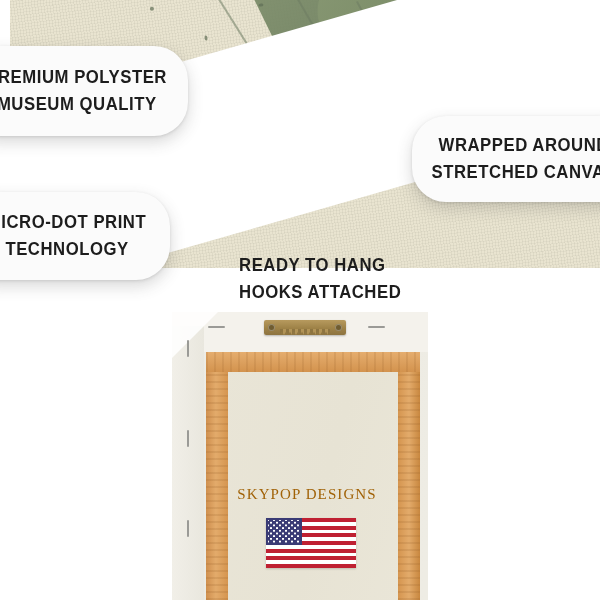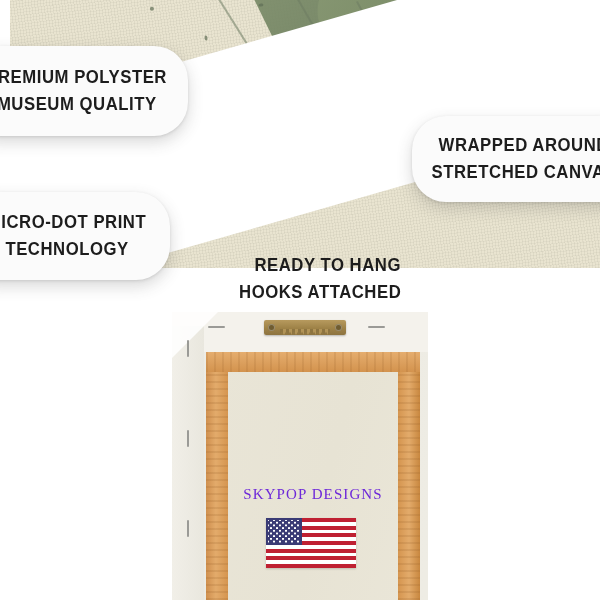--- a/index.html
+++ b/index.html
@@ -156,21 +156,21 @@
   #badge-microdot {
     left: -36px; top: 192px;
     width: 206px; height: 88px;
   }
 
   
   #caption-ready {
     position: absolute;
     left: 228px; top: 252px;
     width: 184px;
-    text-align: right;
+    text-align: left;
   }
   #caption-ready .line {
     font-family: "Liberation Sans", sans-serif;
     font-weight: 700;
     font-size: 19px;
     letter-spacing: 0.6px;
     color: #1d1d1d;
     line-height: 1.42;
     white-space: nowrap;
     transform: scaleX(0.88);
@@ -274,27 +274,27 @@
   .staple {
     position: absolute;
     background: #9a9a96;
     border-radius: 1px;
   }
   .staple.v { width: 2px; height: 17px; }
   .staple.h { width: 17px; height: 2px; }
   
   .brand {
     position: absolute;
-    left: 42px; top: 174px;
+    left: 36px; top: 174px;
     width: 198px;
     text-align: center;
     font-family: "Liberation Serif", serif;
     font-size: 15px;
     letter-spacing: 1.1px;
-    color: #6d28d9;
+    color: #a16207;
   }
   .flag {
     position: absolute;
     left: 94px; top: 206px;
     width: 90px; height: 50px;
     background: #ffffff;
     box-shadow: 0 1px 2px rgba(0,0,0,0.18);
     overflow: hidden;
   }
   .flag .stripes {

